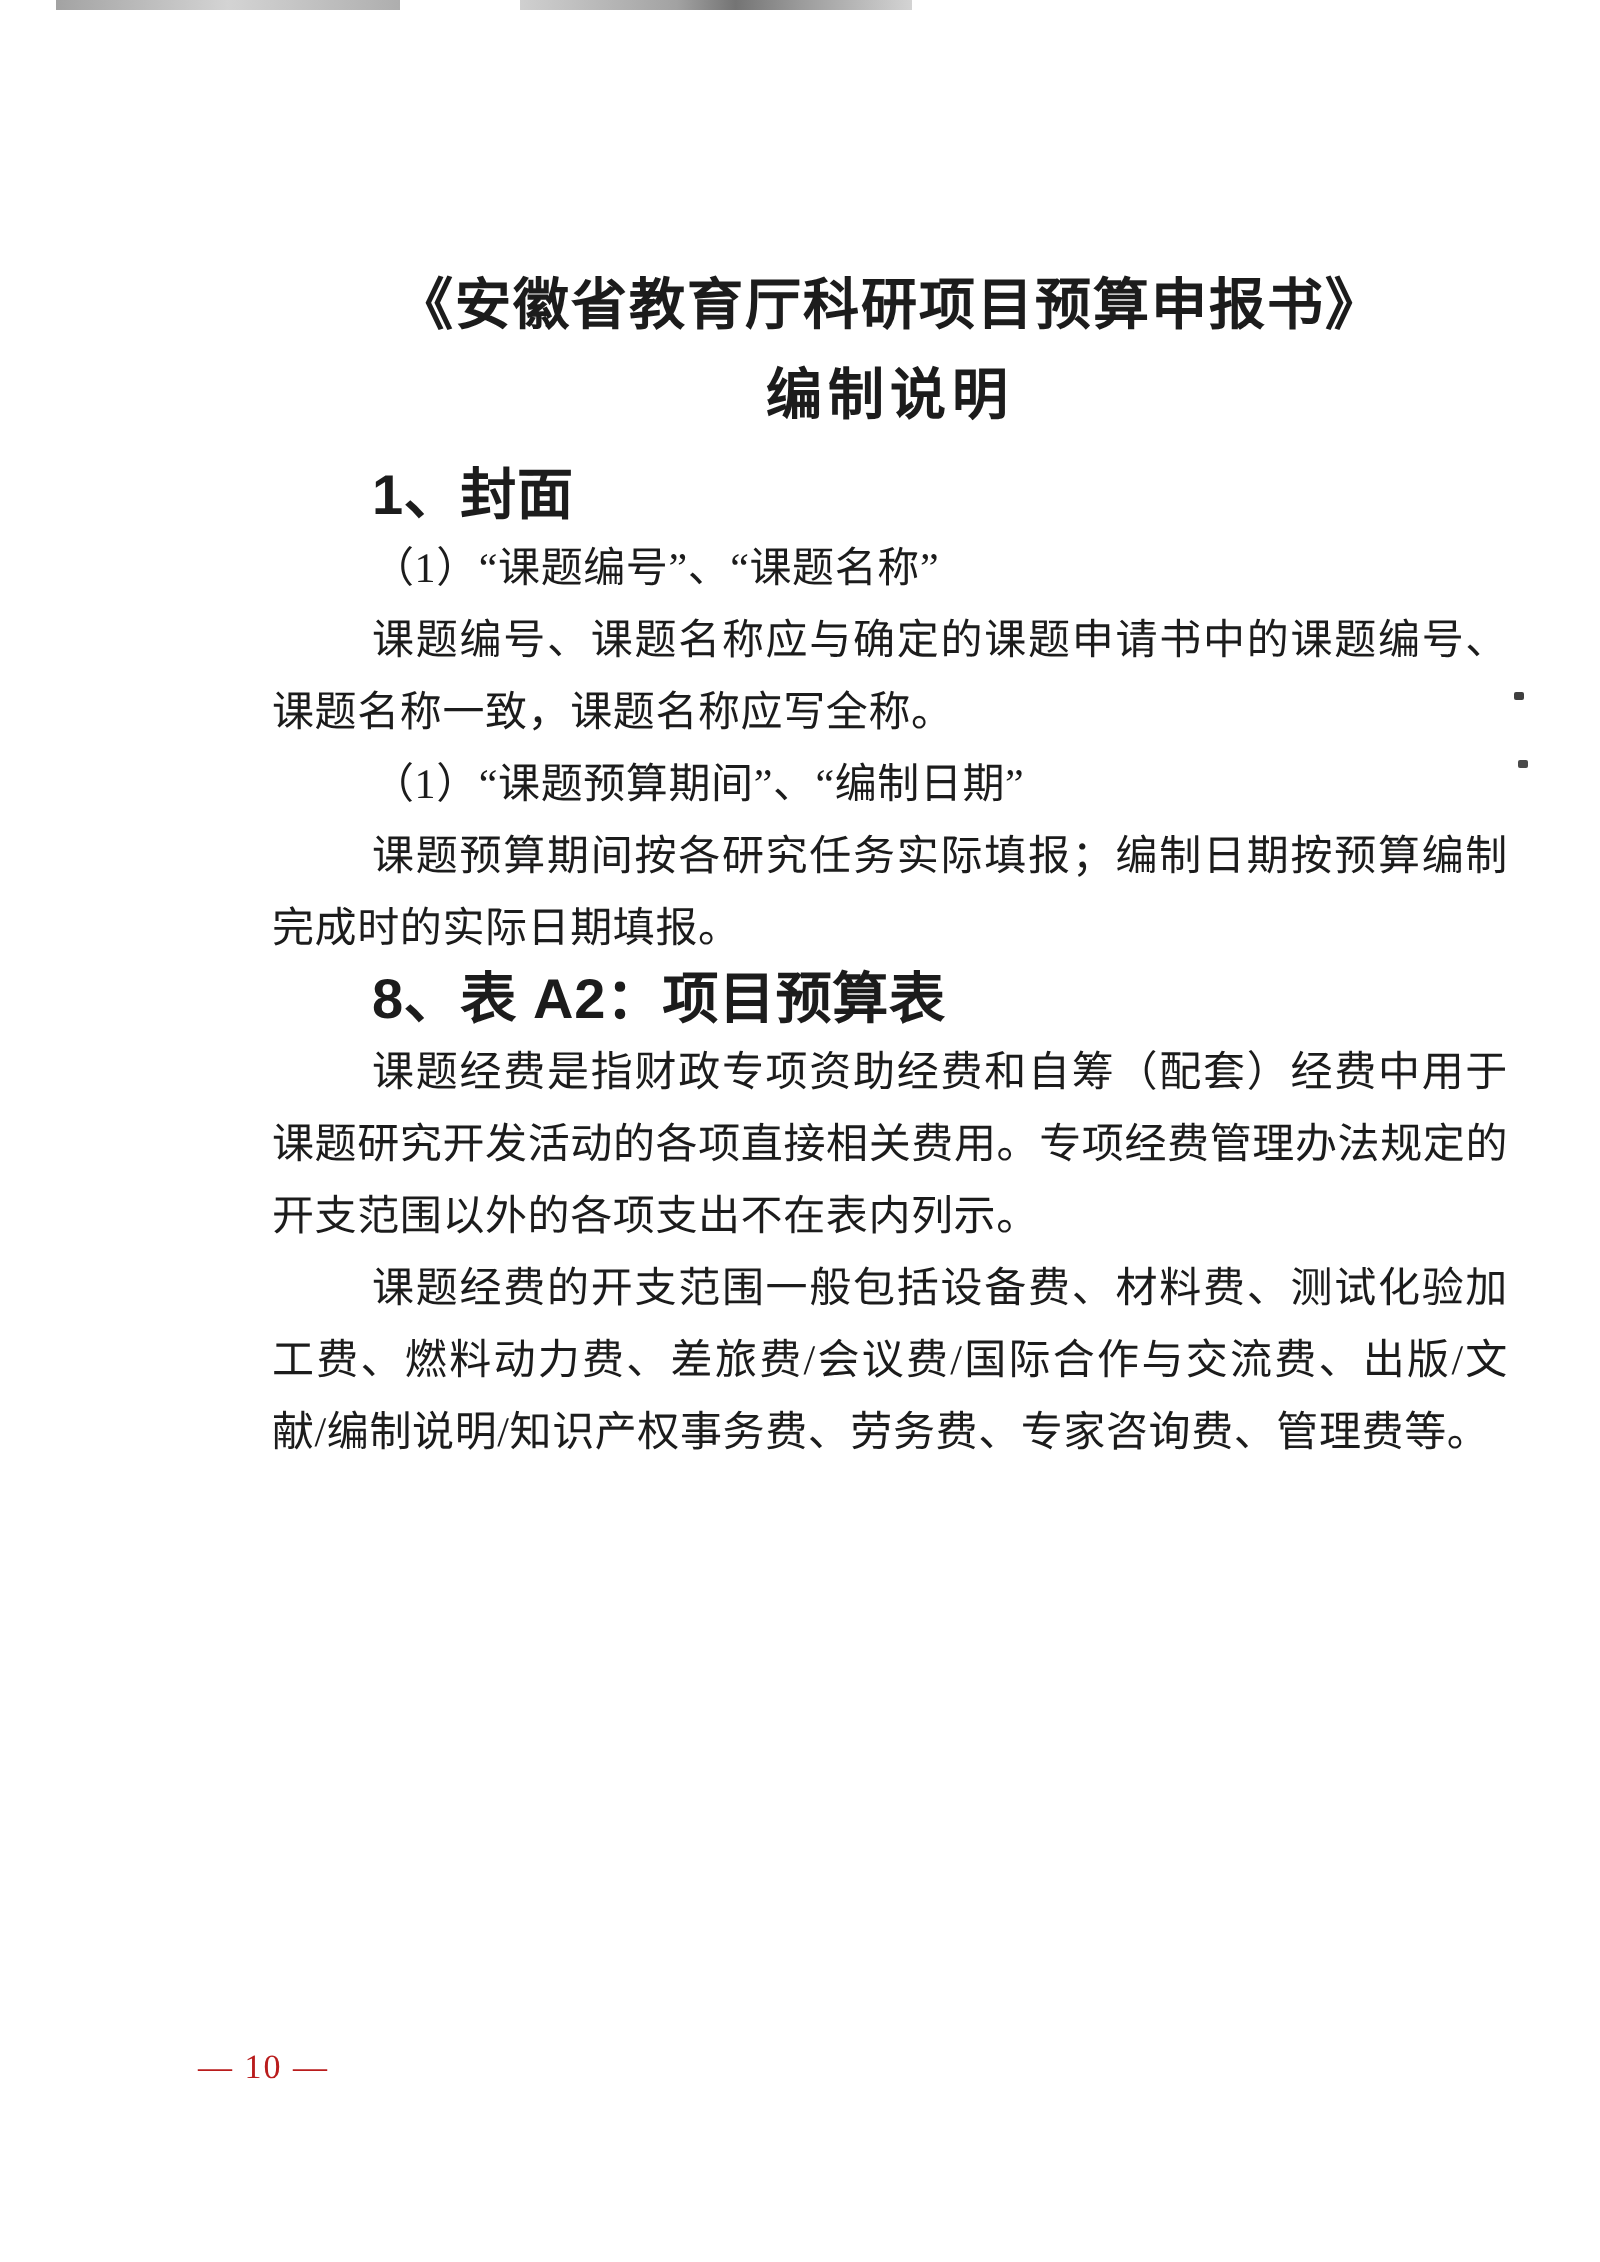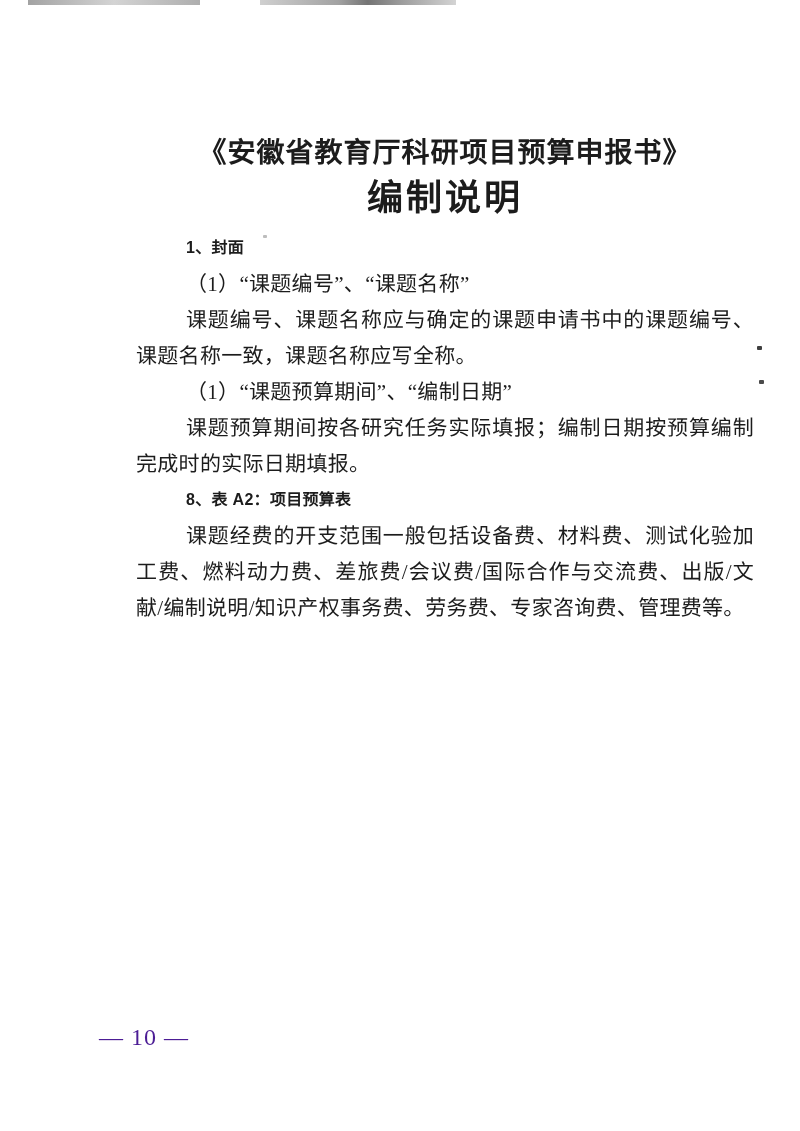--- a/index.html
+++ b/index.html
@@ -55,52 +55,52 @@
     font-weight: 700;
     text-align: center;
   }
   .title-line1 {
     font-size: 28px;
     line-height: 45px;
     letter-spacing: 1px;
     white-space: nowrap;
   }
   .title-line2 {
-    font-size: 36px;
+    font-size: 28px;
     line-height: 45px;
     letter-spacing: 3px;
   }
   .doc p {
     margin: 0;
     font-size: 21px;
     line-height: 36px;
     text-align: justify;
     letter-spacing: 0.3px;
   }
   .doc p.heading {
     font-weight: 700;
-    font-size: 16px;
+    font-size: 28px;
     padding-left: 50px;
     text-align: left;
     font-family: "Liberation Sans", sans-serif;
   }
   .doc p.sub {
     text-indent: 50px;
     text-align: left;
   }
   .doc p.body {
     text-indent: 50px;
   }
   .page-number {
     position: absolute;
     left: 99px;
     top: 1024px;
-    font-size: 24px;
+    font-size: 17px;
     letter-spacing: 1px;
-    color: #4c1d95;
+    color: #b91c1c;
     font-family: "Liberation Serif", serif;
   }
 </style>
 </head>
 <body>
 
 <div class="page">
 
   <div class="streak streak-left"></div>
   <div class="streak streak-right"></div>
@@ -114,19 +114,20 @@
       <div class="title-line1">《安徽省教育厅科研项目预算申报书》</div>
       <div class="title-line2">编制说明</div>
     </div>
 
     <p class="heading">1、封面</p>
     <p class="sub">（1）“课题编号”、“课题名称”</p>
     <p class="body">课题编号、课题名称应与确定的课题申请书中的课题编号、课题名称一致，课题名称应写全称。</p>
     <p class="sub">（1）“课题预算期间”、“编制日期”</p>
     <p class="body">课题预算期间按各研究任务实际填报；编制日期按预算编制完成时的实际日期填报。</p>
     <p class="heading">8、表 A2：项目预算表</p>
+    <p class="body">课题经费是指财政专项资助经费和自筹（配套）经费中用于课题研究开发活动的各项直接相关费用。专项经费管理办法规定的开支范围以外的各项支出不在表内列示。</p>
     <p class="body">课题经费的开支范围一般包括设备费、材料费、测试化验加工费、燃料动力费、差旅费/会议费/国际合作与交流费、出版/文献/编制说明/知识产权事务费、劳务费、专家咨询费、管理费等。</p>
 
   </div>
 
   <div class="page-number">— 10 —</div>
 
 </div>
 
 </body></html>

